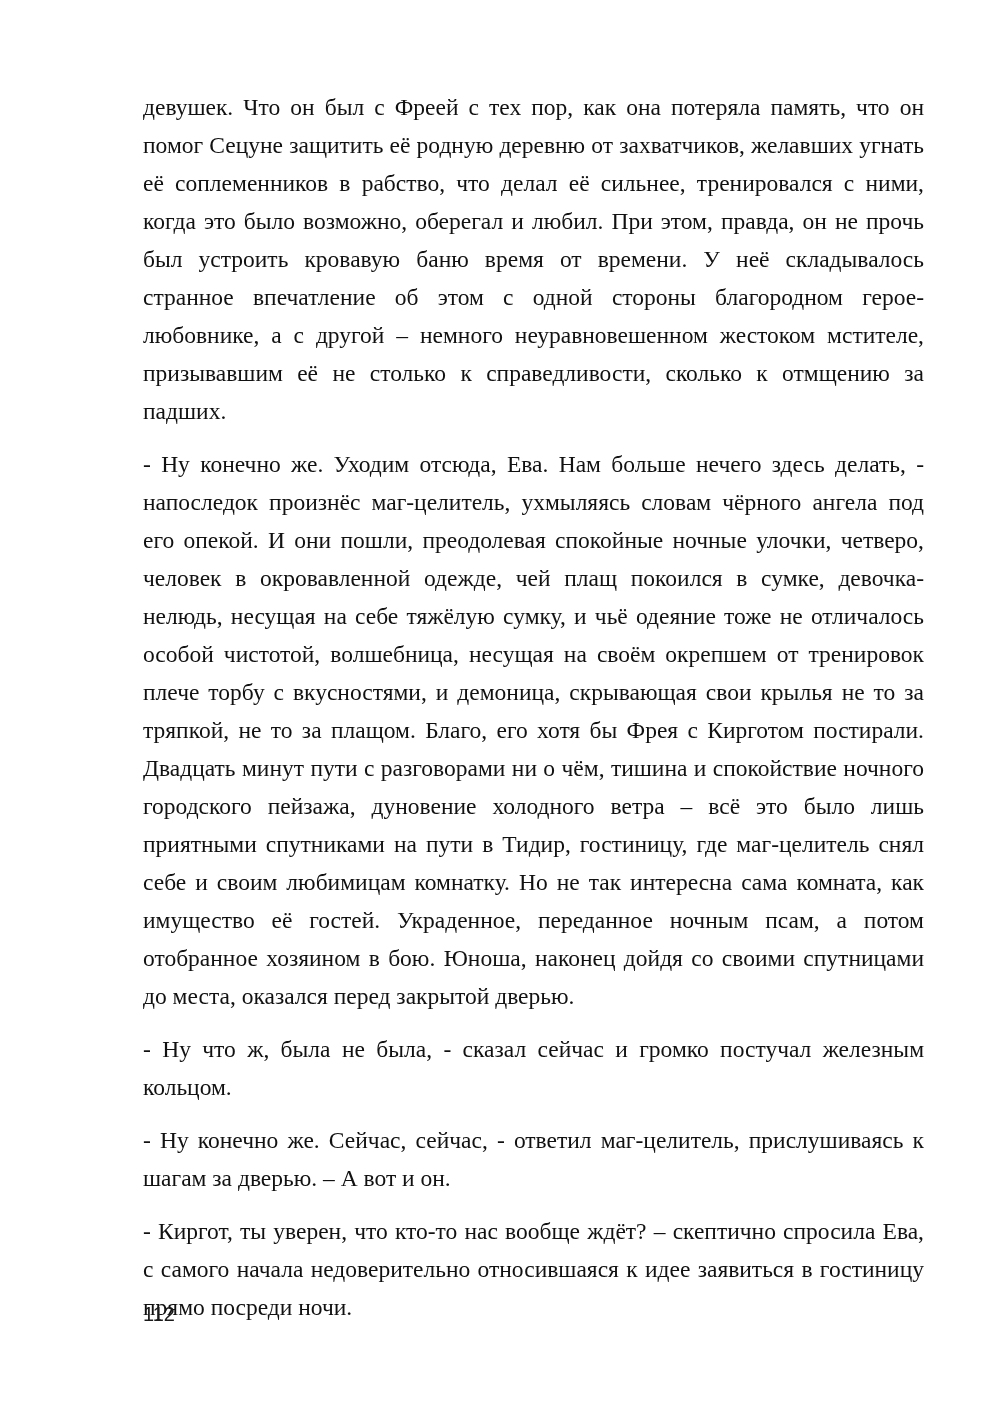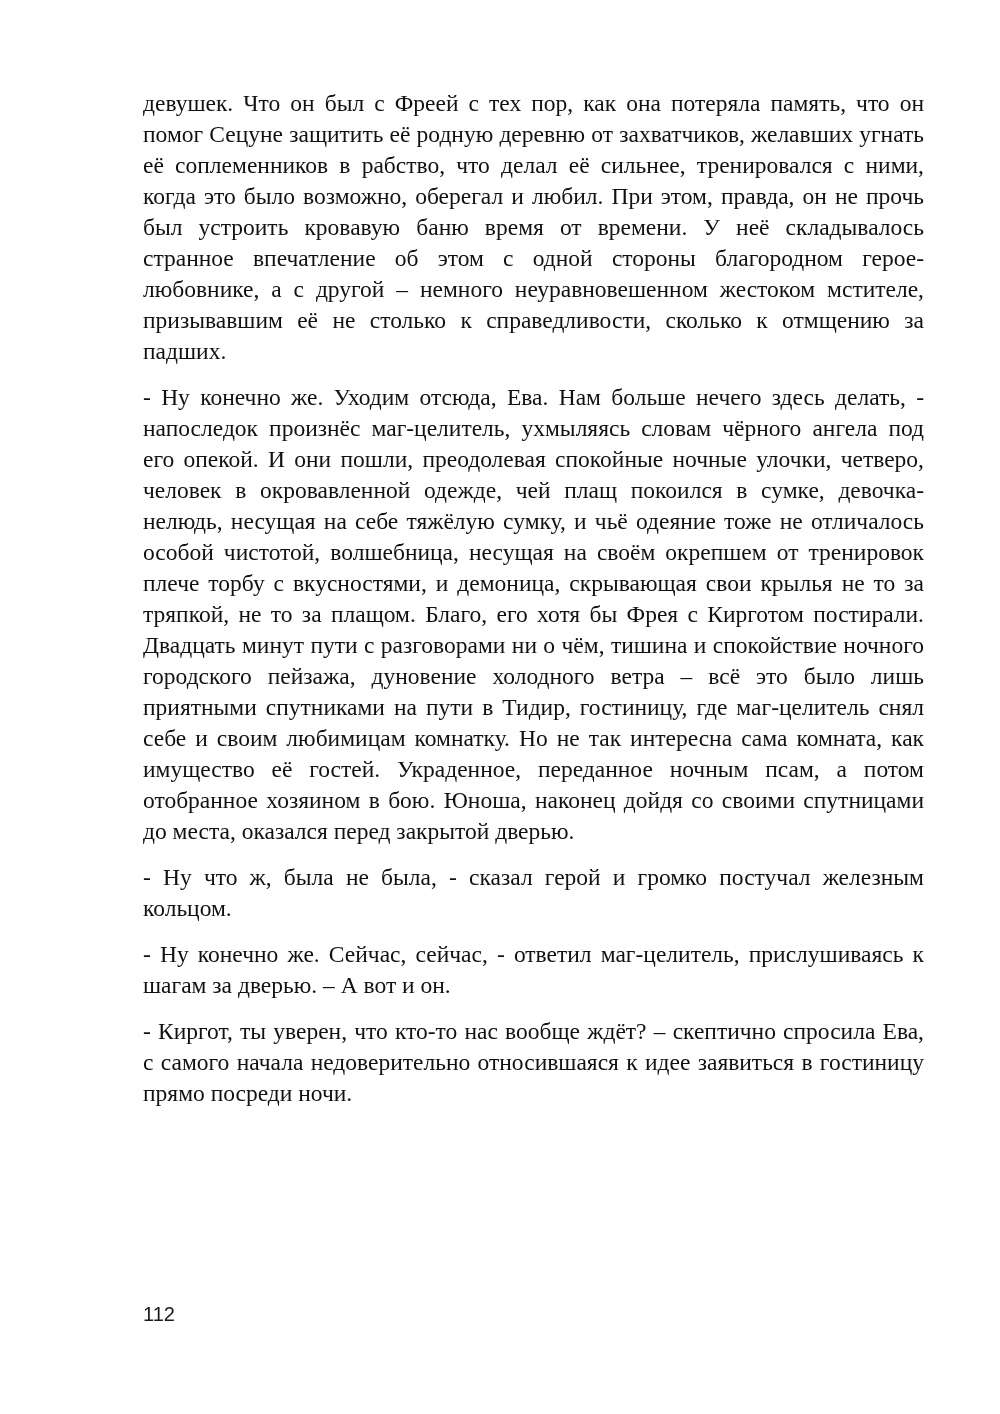--- a/index.html
+++ b/index.html
@@ -18,21 +18,21 @@
     inset: 0;
     background: #ffffff;
   }
   .text-block {
     position: absolute;
     left: 143px;
     top: 88px;
     width: 781px;
     font-family: "Liberation Serif", serif;
     font-size: 23.5px;
-    line-height: 31px;
+    line-height: 38px;
     color: #111111;
     text-align: justify;
     text-justify: inter-word;
   }
   .text-block p {
     margin: 0 0 15px 0;
     padding: 0;
   }
   .page-number {
     position: absolute;
@@ -45,18 +45,18 @@
     color: #1a1a1a;
   }
 </style>
 </head>
 <body>
 
 <div class="document-page">
   <div class="text-block">
     <p>девушек. Что он был с Фреей с тех пор, как она потеряла память, что он помог Сецуне защитить её родную деревню от захватчиков, желавших угнать её соплеменников в рабство, что делал её сильнее, тренировался с ними, когда это было возможно, оберегал и любил. При этом, правда, он не прочь был устроить кровавую баню время от времени. У неё складывалось странное впечатление об этом с одной стороны благородном герое-любовнике, а с другой – немного неуравновешенном жестоком мстителе, призывавшим её не столько к справедливости, сколько к отмщению за падших.</p>
     <p>- Ну конечно же. Уходим отсюда, Ева. Нам больше нечего здесь делать, - напоследок произнёс маг-целитель, ухмыляясь словам чёрного ангела под его опекой. И они пошли, преодолевая спокойные ночные улочки, четверо, человек в окровавленной одежде, чей плащ покоился в сумке, девочка-нелюдь, несущая на себе тяжёлую сумку, и чьё одеяние тоже не отличалось особой чистотой, волшебница, несущая на своём окрепшем от тренировок плече торбу с вкусностями, и демоница, скрывающая свои крылья не то за тряпкой, не то за плащом. Благо, его хотя бы Фрея с Кирготом постирали. Двадцать минут пути с разговорами ни о чём, тишина и спокойствие ночного городского пейзажа, дуновение холодного ветра – всё это было лишь приятными спутниками на пути в Тидир, гостиницу, где маг-целитель снял себе и своим любимицам комнатку. Но не так интересна сама комната, как имущество её гостей. Украденное, переданное ночным псам, а потом отобранное хозяином в бою. Юноша, наконец дойдя со своими спутницами до места, оказался перед закрытой дверью.</p>
-    <p>- Ну что ж, была не была, - сказал герой и громко постучал железным кольцом.</p>
+    <p>- Ну что ж, была не была, - сказал сейчас и громко постучал железным кольцом.</p>
     <p>- Ну конечно же. Сейчас, сейчас, - ответил маг-целитель, прислушиваясь к шагам за дверью. – А вот и он.</p>
     <p>- Киргот, ты уверен, что кто-то нас вообще ждёт? – скептично спросила Ева, с самого начала недоверительно относившаяся к идее заявиться в гостиницу прямо посреди ночи.</p>
   </div>
   <div class="page-number">112</div>
 </div>
 
 </body></html>

